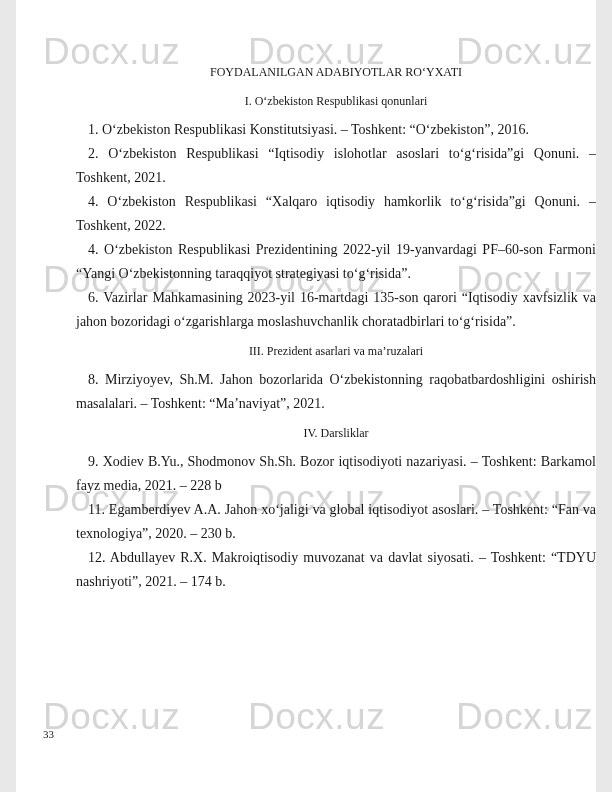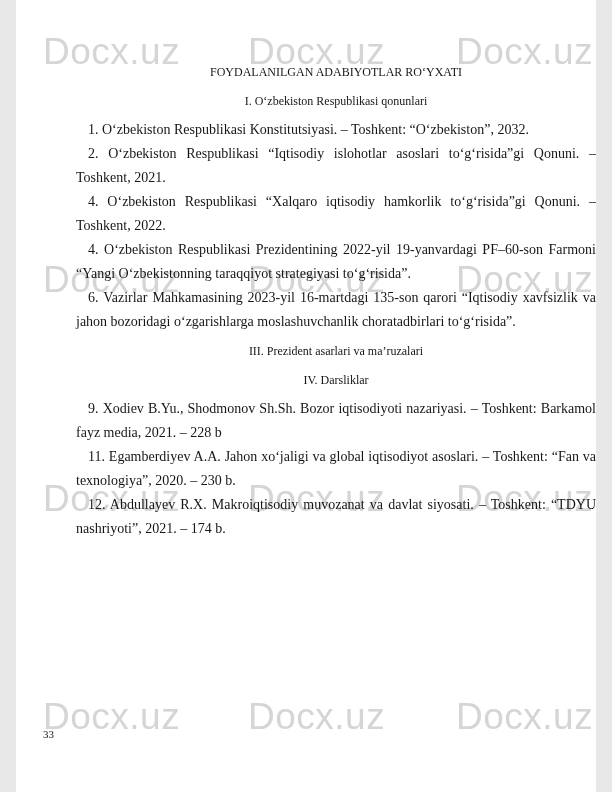--- a/index.html
+++ b/index.html
@@ -68,28 +68,29 @@
     <span class="wm" style="left:440px; top:480px;">Docx.uz</span>
     <span class="wm" style="left:27px;  top:698px;">Docx.uz</span>
     <span class="wm" style="left:232px; top:698px;">Docx.uz</span>
     <span class="wm" style="left:440px; top:698px;">Docx.uz</span>
   </div>
 
   <div class="content">
     <h1>FOYDALANILGAN ADABIYOTLAR RO‘YXATI</h1>
 
     <h2>I. O‘zbekiston Respublikasi qonunlari</h2>
-    <p class="entry">1. O‘zbekiston Respublikasi Konstitutsiyasi. – Toshkent: “O‘zbekiston”, 2032.</p>
+    <p class="entry">1. O‘zbekiston Respublikasi Konstitutsiyasi. – Toshkent: “O‘zbekiston”, 2016.</p>
     <p class="entry">2. O‘zbekiston Respublikasi “Iqtisodiy islohotlar asoslari to‘g‘risida”gi Qonuni. – Toshkent, 2021.</p>
     <p class="entry">4. O‘zbekiston Respublikasi “Xalqaro iqtisodiy hamkorlik to‘g‘risida”gi Qonuni. – Toshkent, 2022.</p>
 
     <p class="entry">4. O‘zbekiston Respublikasi Prezidentining 2022-yil 19-yanvardagi PF–60-son Farmoni “Yangi O‘zbekistonning taraqqiyot strategiyasi to‘g‘risida”.</p>
     <p class="entry">6. Vazirlar Mahkamasining 2023-yil 16-martdagi 135-son qarori “Iqtisodiy xavfsizlik va jahon bozoridagi o‘zgarishlarga moslashuvchanlik choratadbirlari to‘g‘risida”.</p>
 
     <h2>III. Prezident asarlari va ma’ruzalari</h2>
+    <p class="entry">8. Mirziyoyev, Sh.M. Jahon bozorlarida O‘zbekistonning raqobatbardoshligini oshirish masalalari. – Toshkent: “Ma’naviyat”, 2021.</p>
 
     <h2>IV. Darsliklar</h2>
     <p class="entry">9. Xodiev B.Yu., Shodmonov Sh.Sh. Bozor iqtisodiyoti nazariyasi. – Toshkent: Barkamol fayz media, 2021. – 228 b</p>
     <p class="entry">11. Egamberdiyev A.A. Jahon xo‘jaligi va global iqtisodiyot asoslari. – Toshkent: “Fan va texnologiya”, 2020. – 230 b.</p>
     <p class="entry">12. Abdullayev R.X. Makroiqtisodiy muvozanat va davlat siyosati. – Toshkent: “TDYU nashriyoti”, 2021. – 174 b.</p>
   </div>
 
   <div class="page-number">33</div>
 
 </div>

